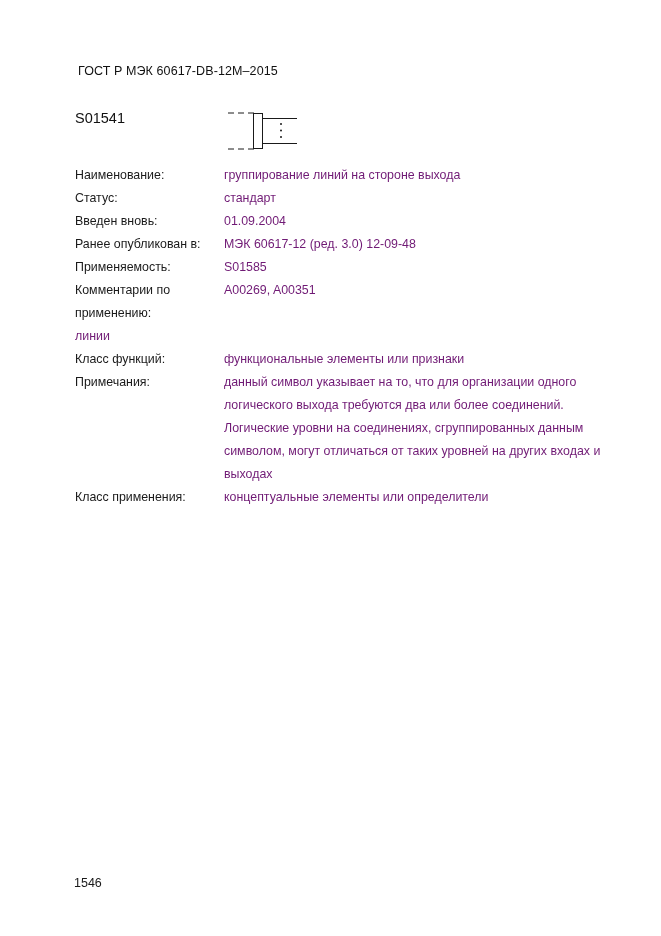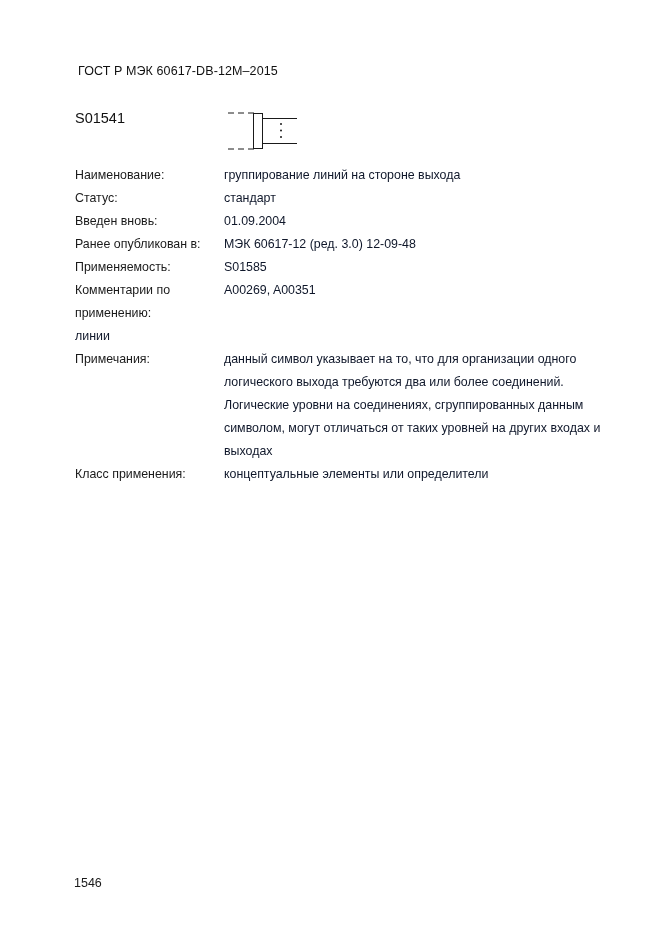--- a/index.html
+++ b/index.html
@@ -51,21 +51,21 @@
       display: flex;
       align-items: flex-start;
     }
     .label {
       width: 149px;
       flex: 0 0 149px;
       color: #1a1a1a;
     }
     .value {
       flex: 1 1 auto;
-      color: #0f172a;
+      color: #701a75;
     }
     .page-number {
       position: absolute;
       left: 74px;
       top: 856px;
       font-size: 12.5px;
       color: #1a1a1a;
       margin-top: 20px;
     }
   </style>
@@ -116,20 +116,24 @@
       <div class="value">S01585</div>
     </div>
     <div class="row">
       <div class="label">Комментарии по применению:</div>
       <div class="value">A00269, A00351</div>
     </div>
     <div class="row">
       <div class="value">линии</div>
     </div>
     <div class="row">
+      <div class="label">Класс функций:</div>
+      <div class="value">функциональные элементы или признаки</div>
+    </div>
+    <div class="row">
       <div class="label">Примечания:</div>
       <div class="value">данный символ  указывает на то, что для организации одного логического выхода требуются два или более соединений. Логические уровни на соединениях, сгруппированных данным символом, могут отличаться от таких уровней на других входах и выходах</div>
     </div>
     <div class="row">
       <div class="label">Класс применения:</div>
       <div class="value">концептуальные элементы или определители</div>
     </div>
   </div>
 
   <div class="page-number">1546</div>

